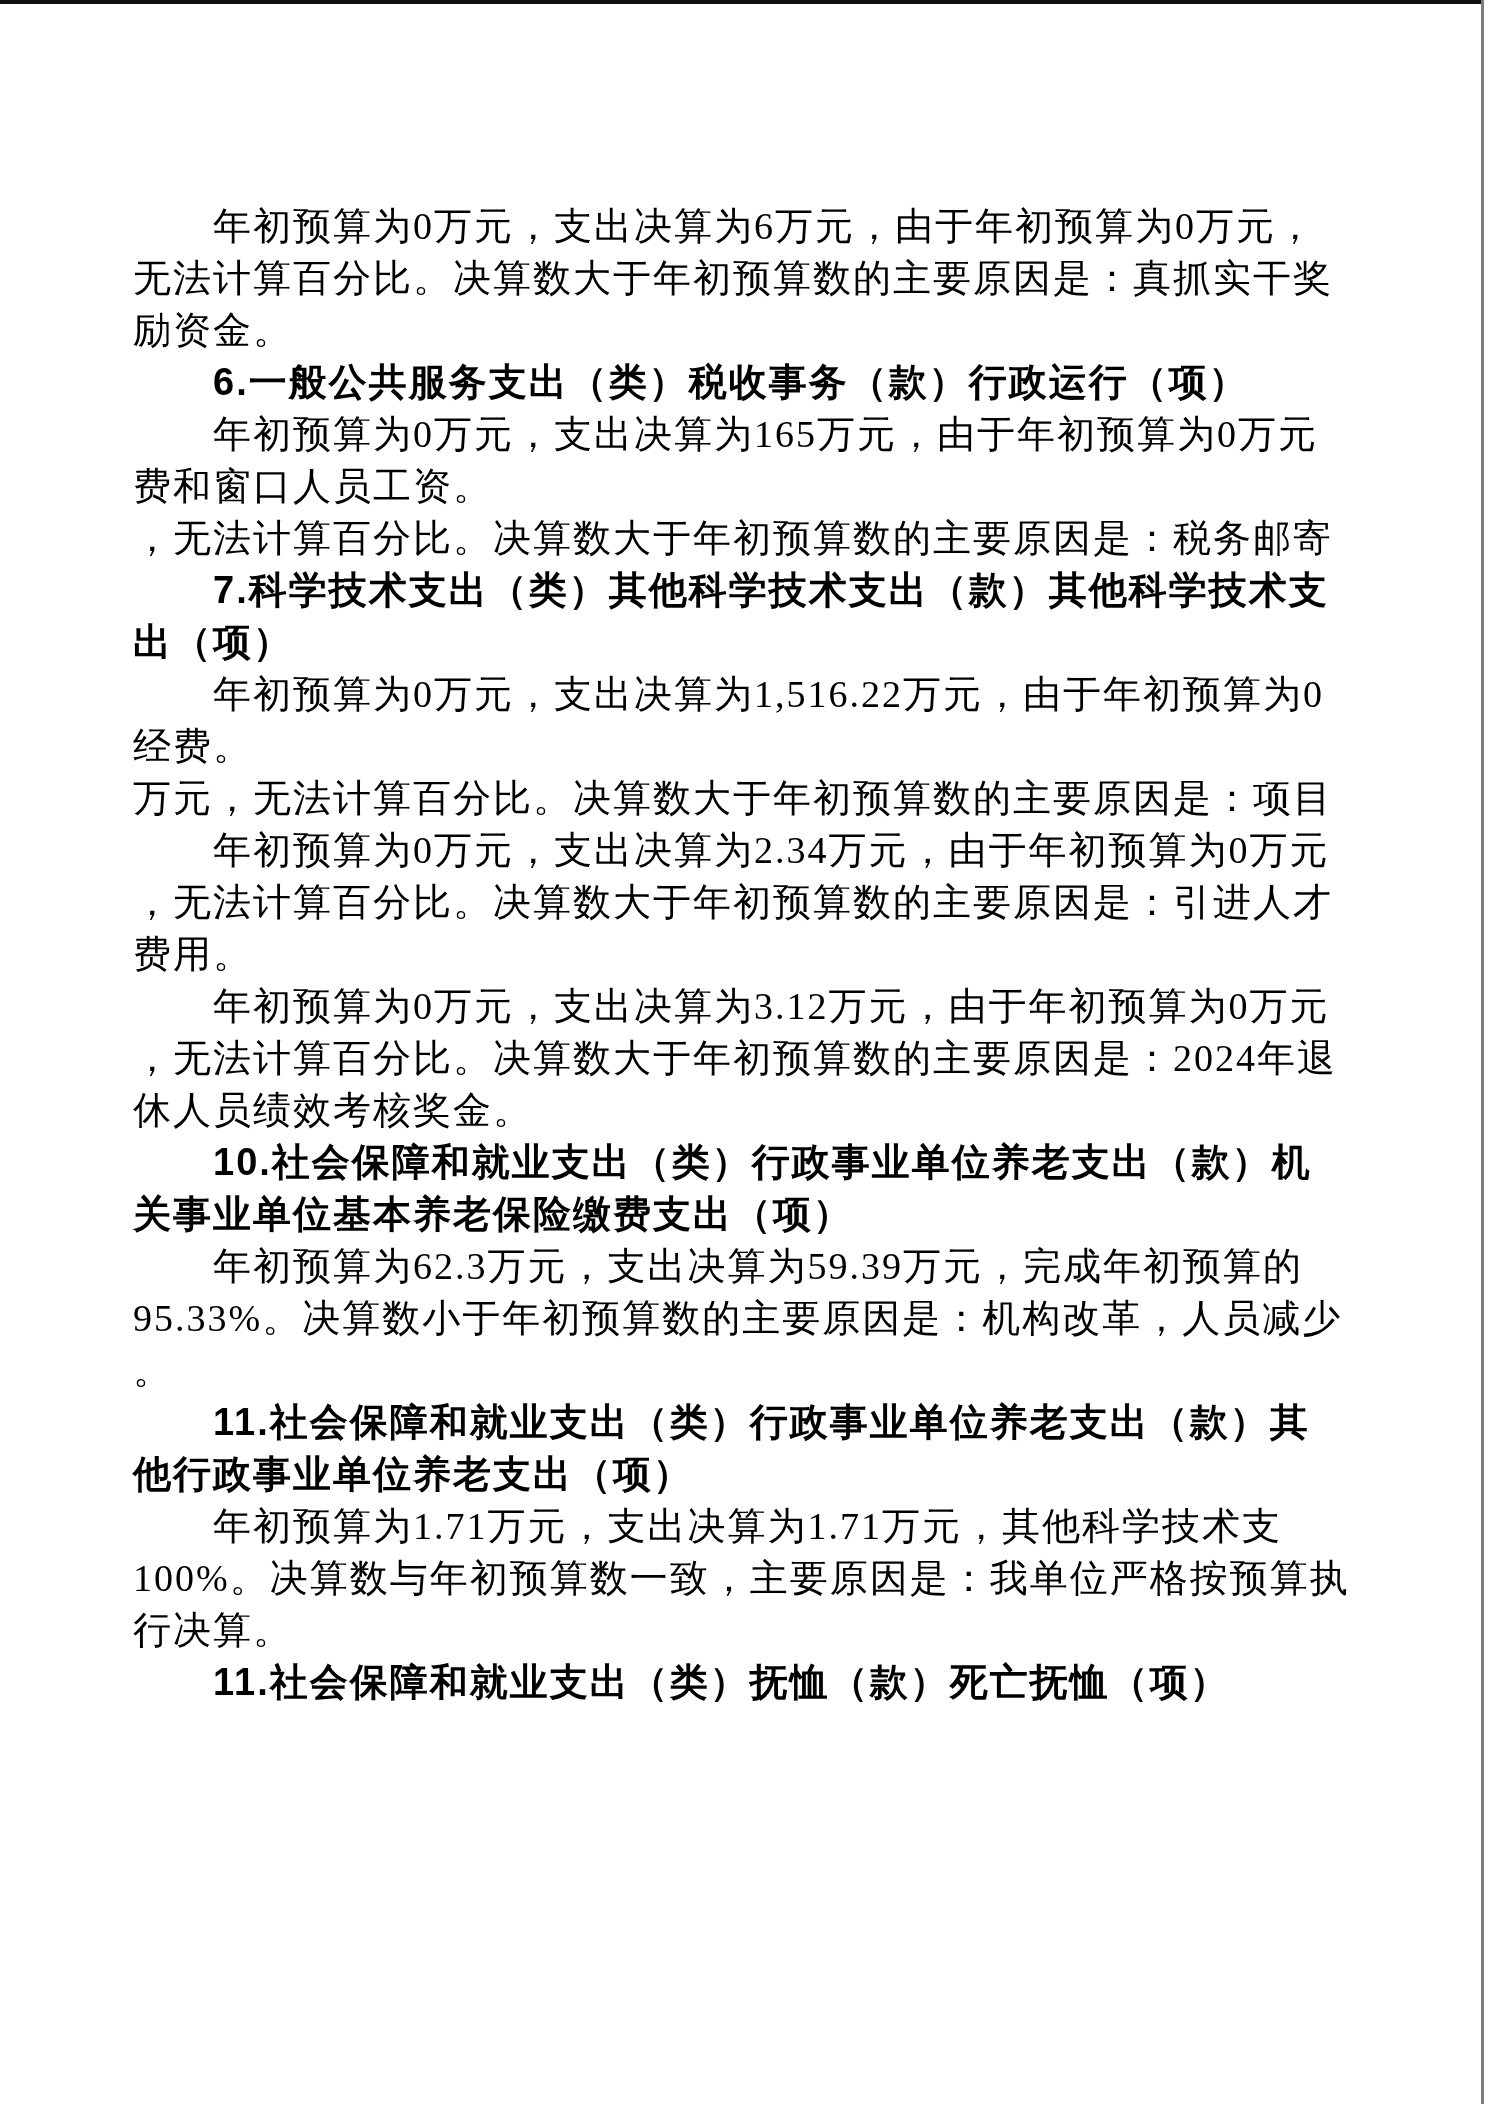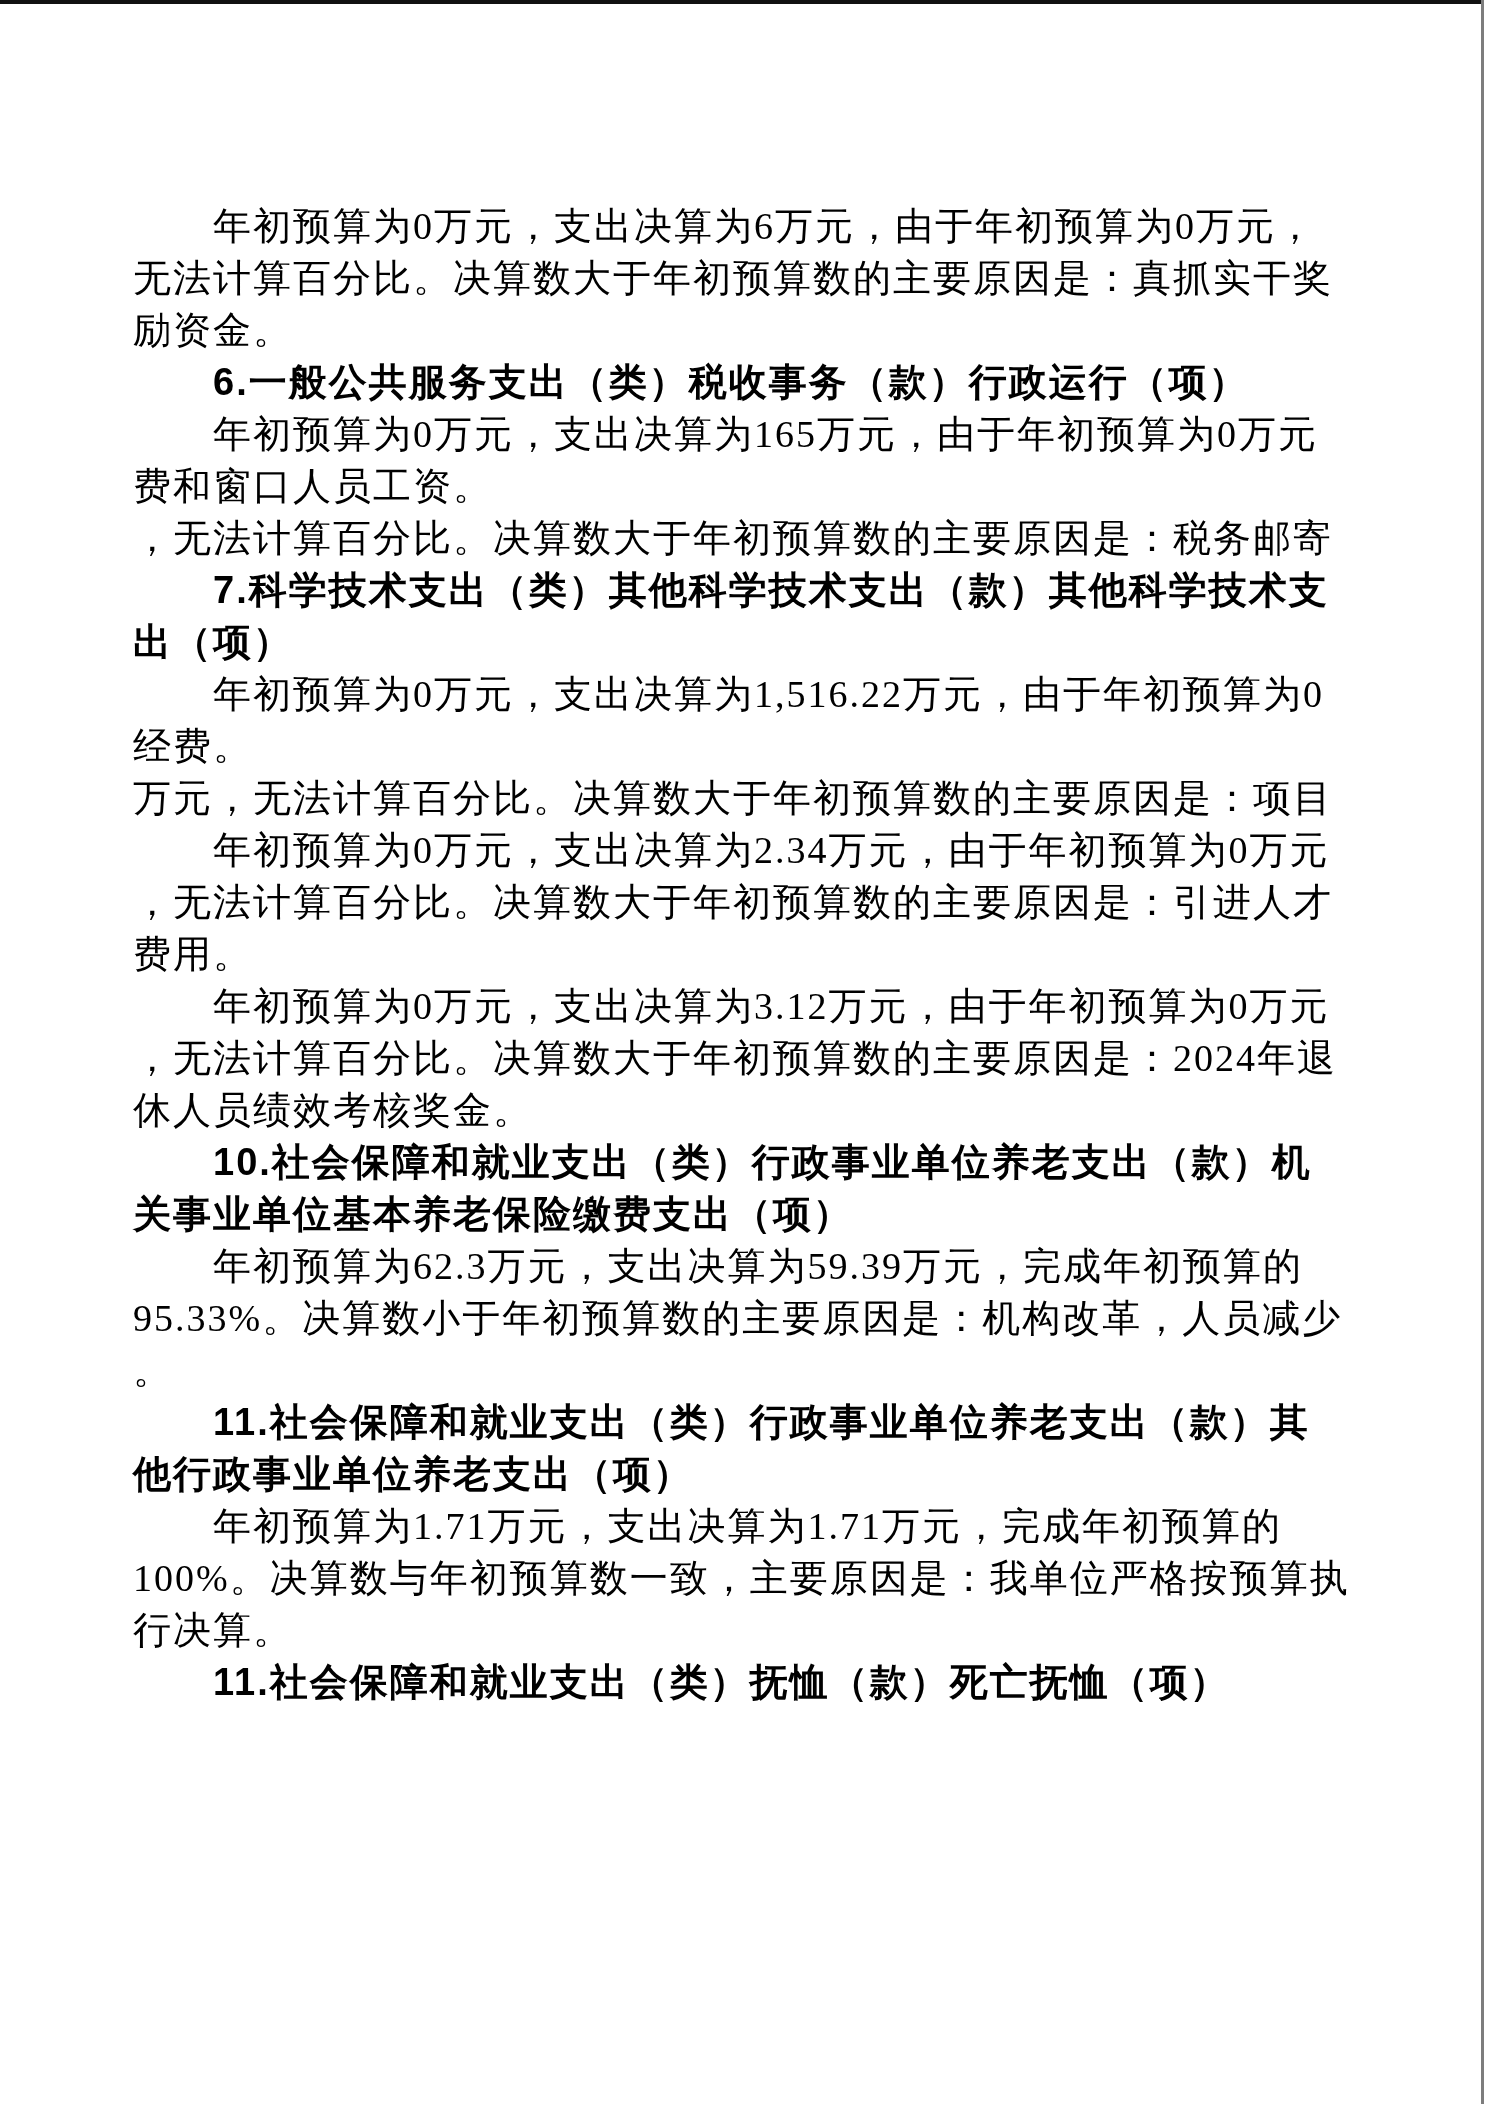--- a/index.html
+++ b/index.html
@@ -101,21 +101,21 @@
       <div>
         <span class="line t-paragraph">　　年初预算为62.3万元，支出决算为59.39万元，完成年初预算的</span>
         <span class="line t-paragraph">95.33%。决算数小于年初预算数的主要原因是：机构改革，人员减少</span>
         <span class="line t-paragraph">。</span>
       </div>
       <div>
         <span class="line t-heading">　　11.社会保障和就业支出（类）行政事业单位养老支出（款）其</span>
         <span class="line t-heading">他行政事业单位养老支出（项）</span>
       </div>
       <div>
-        <span class="line t-paragraph">　　年初预算为1.71万元，支出决算为1.71万元，完成年初预算的</span>
+        <span class="line t-paragraph">　　年初预算为1.71万元，支出决算为1.71万元，其他科学技术支</span>
         <span class="line t-paragraph">100%。决算数与年初预算数一致，主要原因是：我单位严格按预算执</span>
         <span class="line t-paragraph">行决算。</span>
       </div>
       <div>
         <span class="line t-heading">　　11.社会保障和就业支出（类）抚恤（款）死亡抚恤（项）</span>
       </div>
     </div>
 </div>
 
 </body></html>

